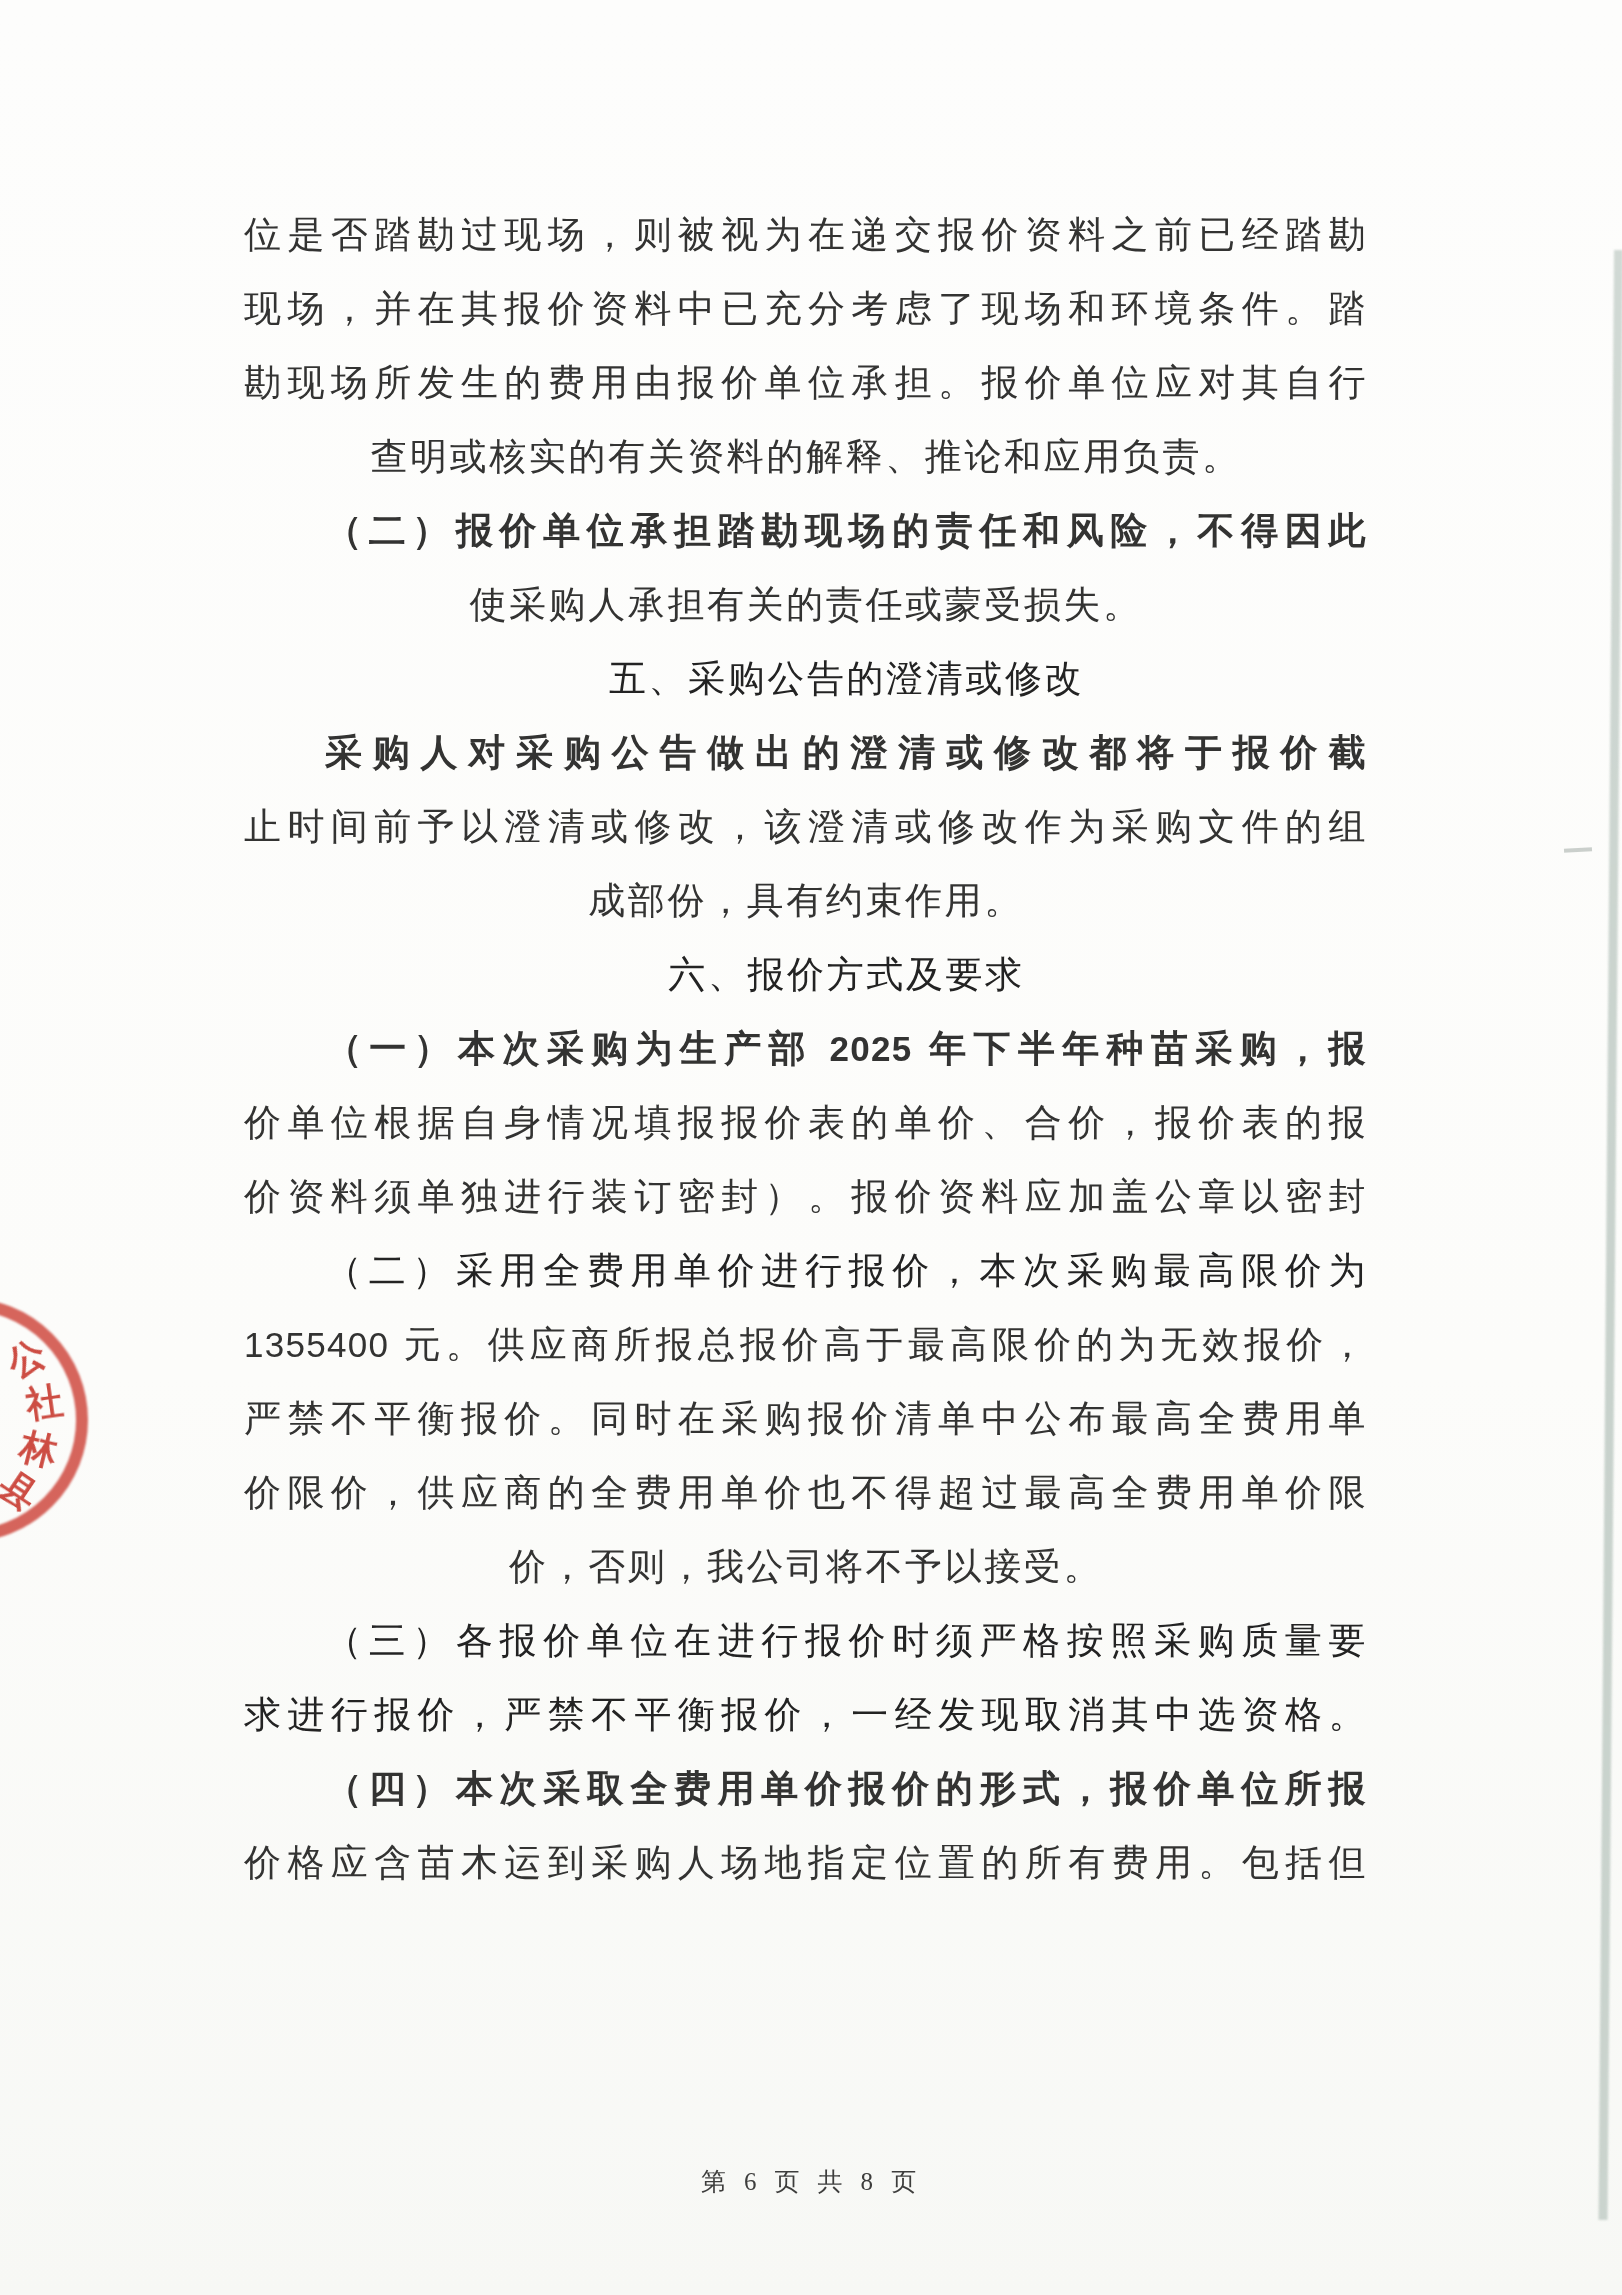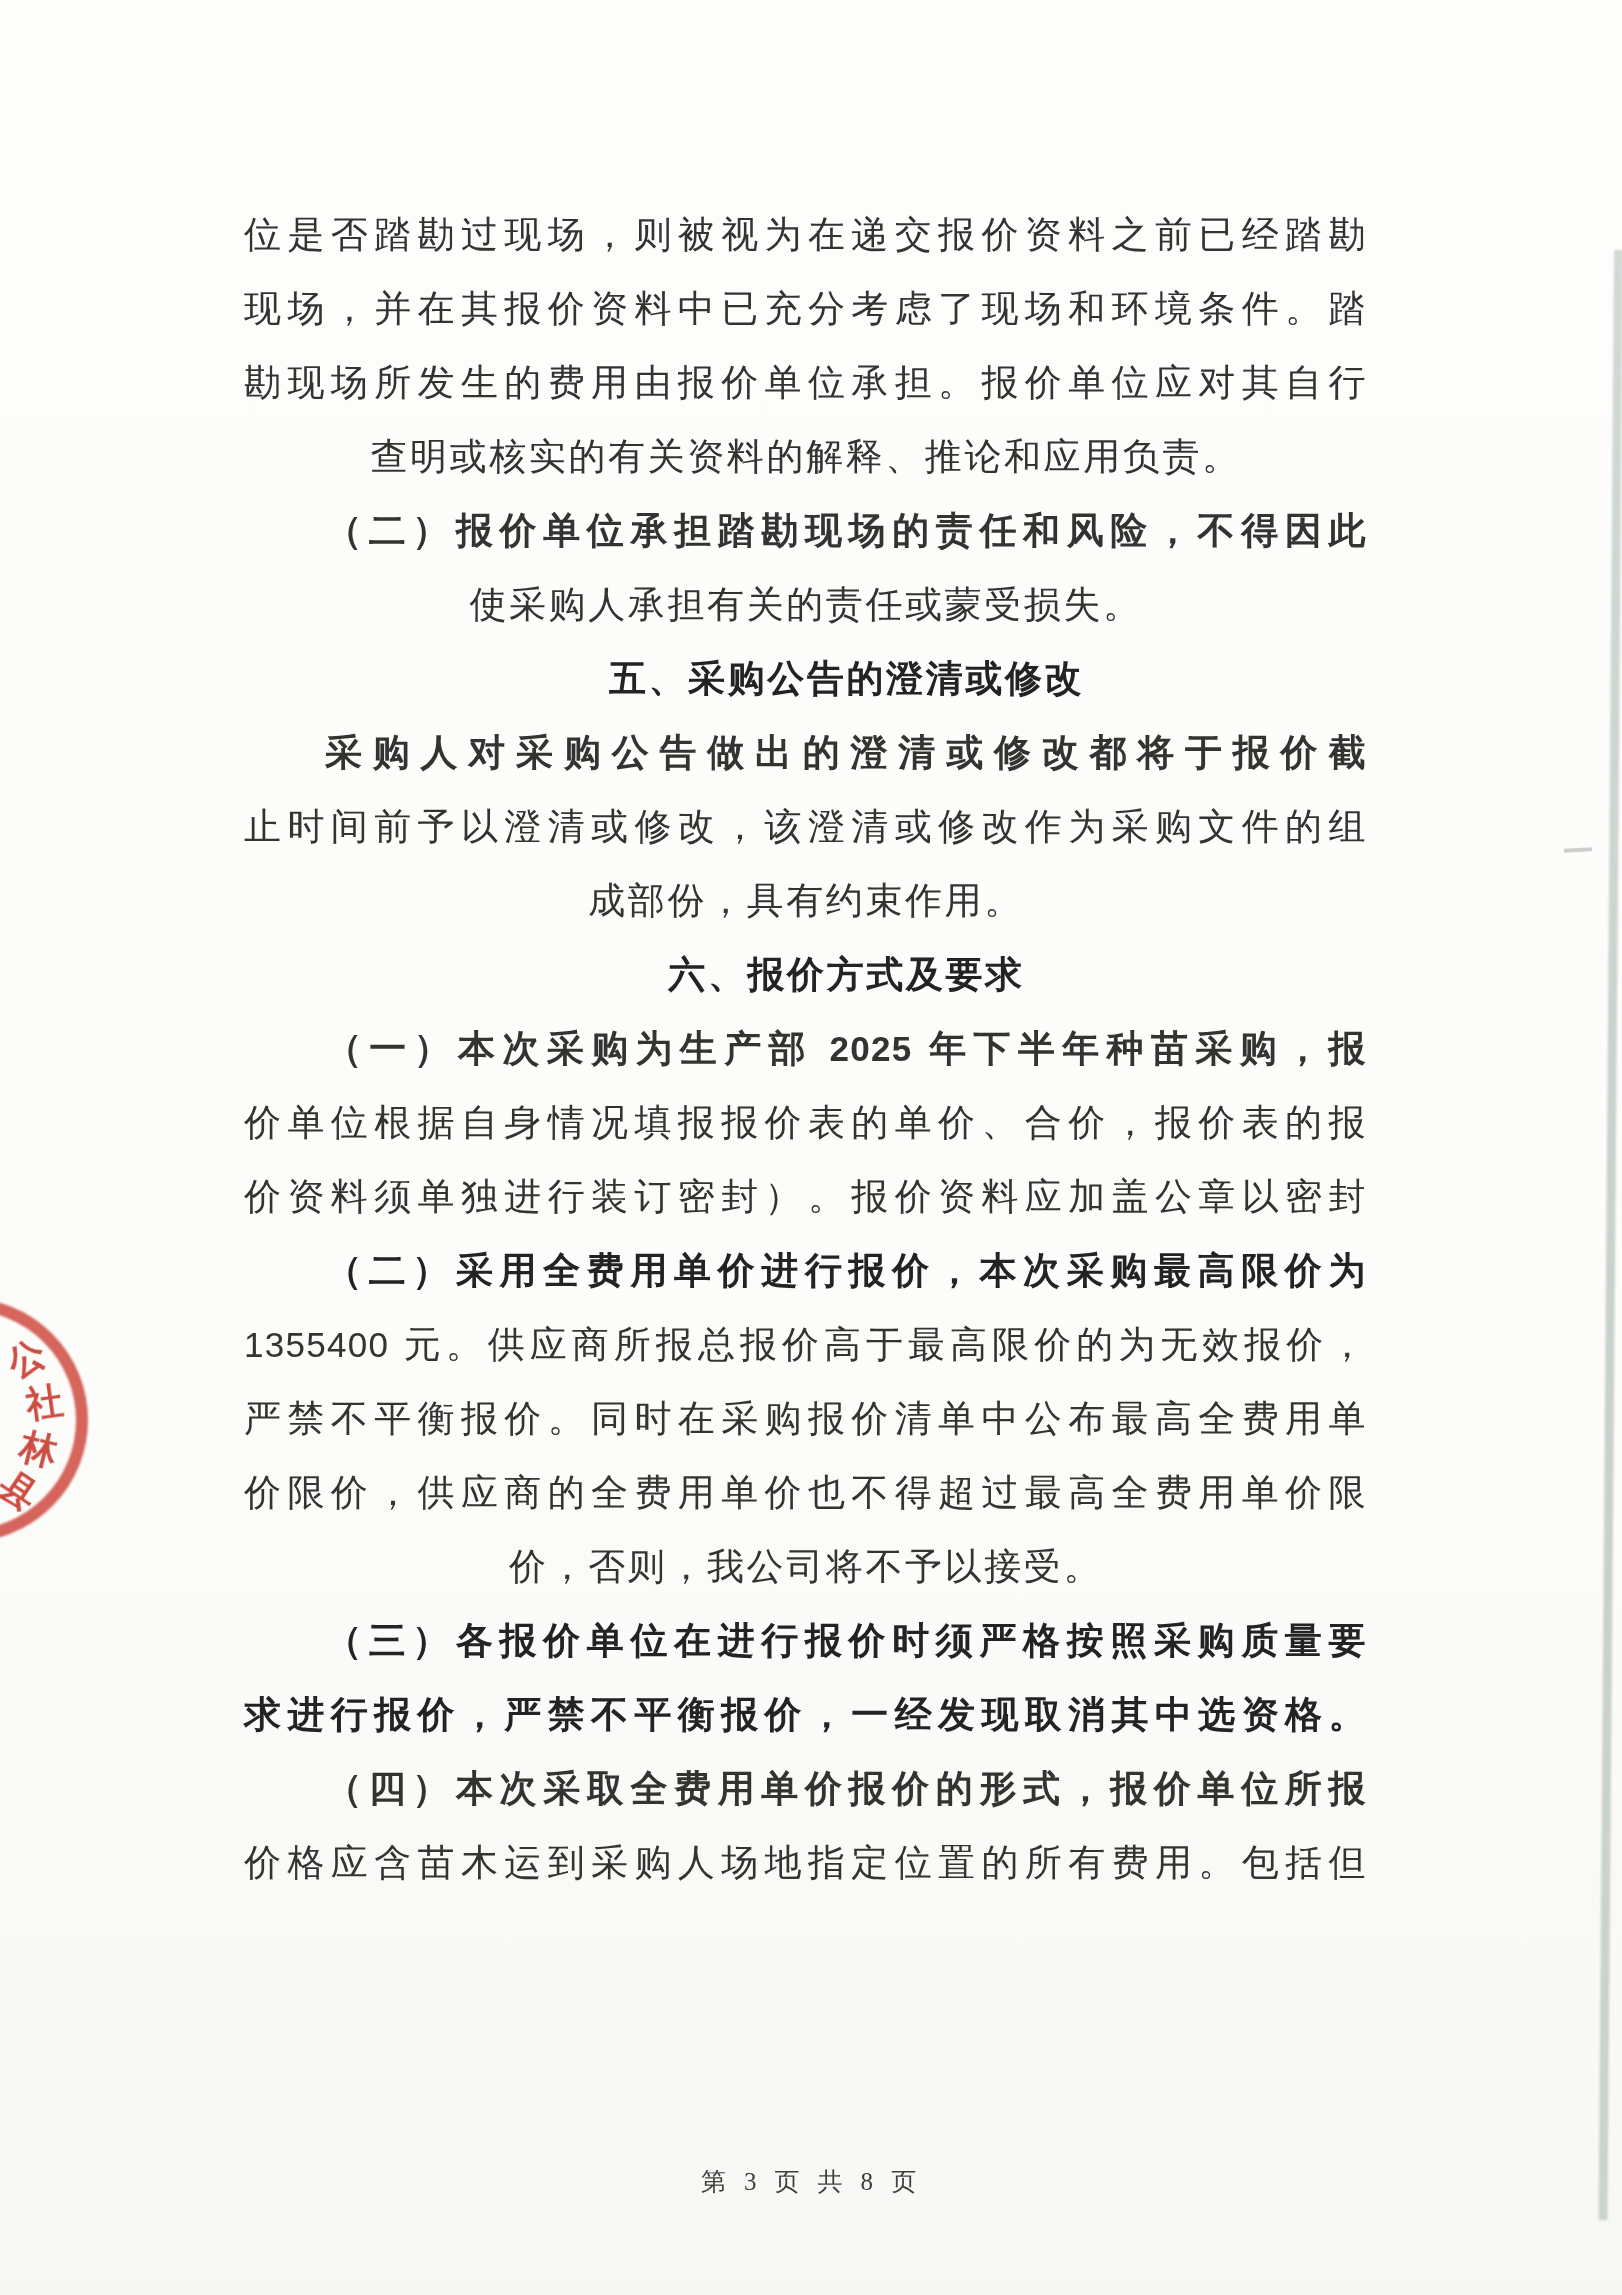--- a/index.html
+++ b/index.html
@@ -14,21 +14,21 @@
   }
   .doc-body {
     position:absolute; left:244px; top:198px; width:1124px;
   }
   .line {
     height:74px; line-height:74px; font-size:37px; letter-spacing:2.6px;
     color:#333332; text-align:center; white-space:normal;
   }
   .line.justify { text-align:justify; text-align-last:justify; }
   .line.indent { padding-left:81px;font-weight:bold; }
-  .line.bold { font-weight:700; color:#232323; }
+  .line.bold { font-weight:400; color:#232323; }
   .latin { letter-spacing:1.3px; font-family:"Liberation Sans","DejaVu Sans",sans-serif; font-size:35px; }
   .page-footer {
     position:absolute; left:0; width:1623px; top:2165px; text-align:center;
     font-size:25px; letter-spacing:5.9px; color:#3d3d3c;
   }
   
   .stamp { position:absolute; left:0; top:0; width:1623px; height:2295px; pointer-events:none; }
   .stamp-ring {
     position:absolute; left:-156px; top:1298px; width:220px; height:220px;
     border:12.4px solid rgba(203,58,47,0.78); border-radius:50%;
@@ -87,16 +87,16 @@
       <div class="line">价，否则，我公司将不予以接受。</div>
       <div class="line bold indent justify">（三）各报价单位在进行报价时须严格按照采购质量要</div>
       <div class="line bold justify">求进行报价，严禁不平衡报价，一经发现取消其中选资格。</div>
       <div class="line indent justify">（四）本次采取全费用单价报价的形式，报价单位所报</div>
       <div class="line justify">价格应含苗木运到采购人场地指定位置的所有费用。包括但</div>
     </div>
 
   <div class="edge-band"></div>
   <div class="scan-dash"></div>
 
-  <div class="page-footer">第 3 页 共 8 页</div>
+  <div class="page-footer">第 6 页 共 8 页</div>
 
 </div>
 
 
 </body></html>

